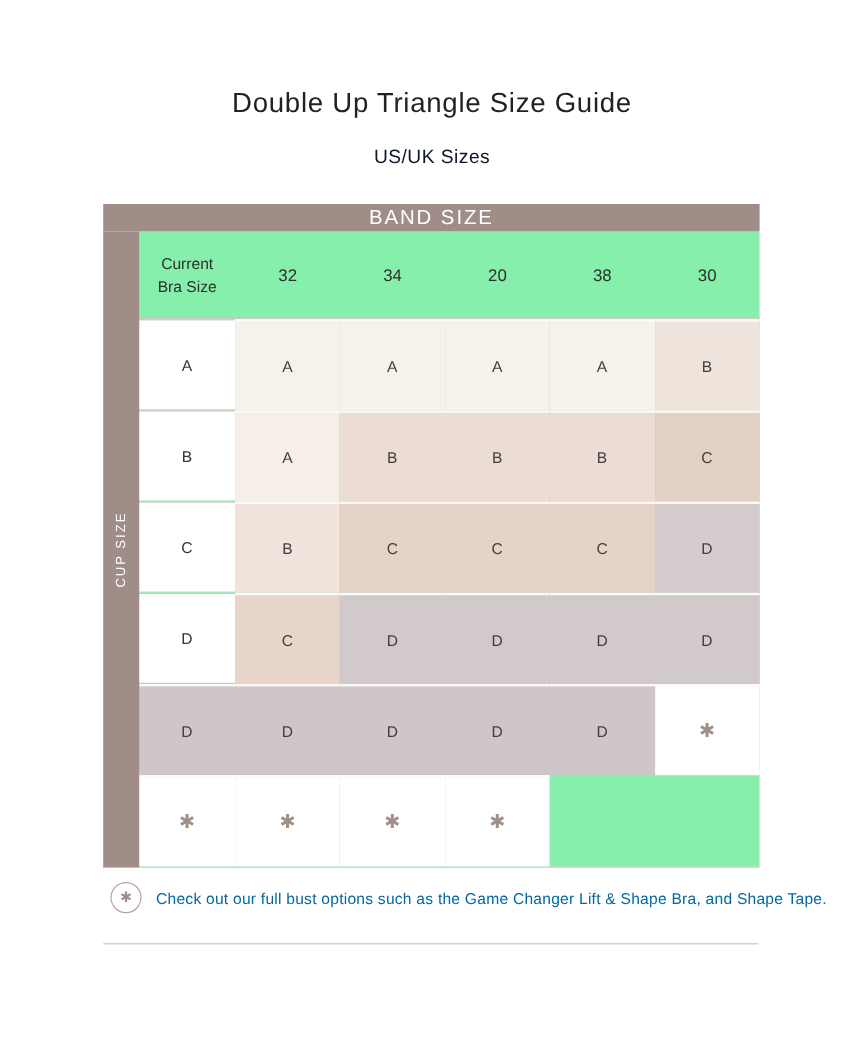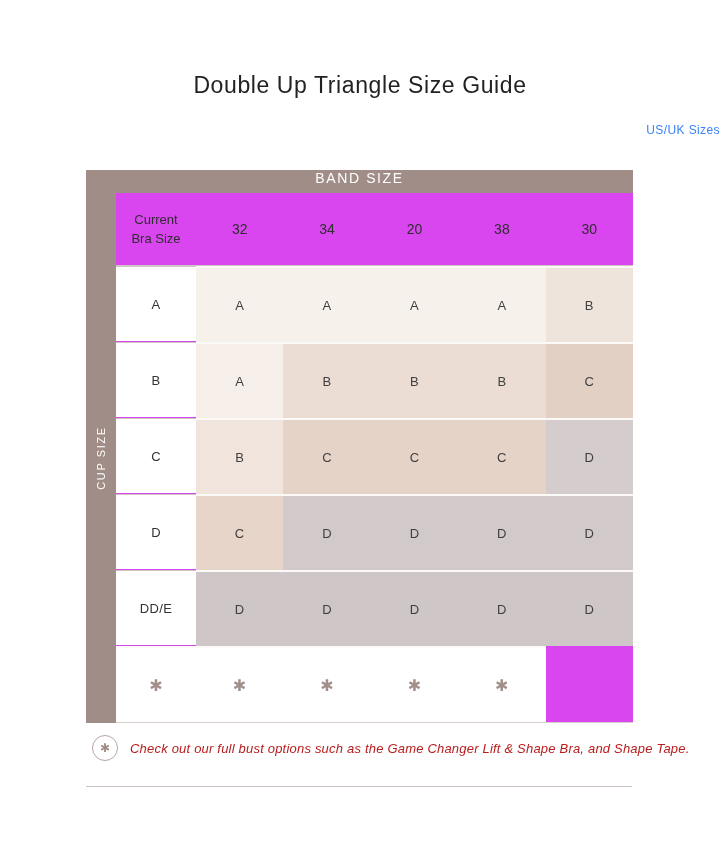--- a/index.html
+++ b/index.html
@@ -1,48 +1,48 @@
 <!DOCTYPE html>
 <html style="--frame: #a08d88;"><head>
 <meta charset="utf-8">
 <style>
   html,body{margin:0;padding:0;background:#ffffff;}
   body{font-family:"Liberation Sans", sans-serif; -webkit-font-smoothing:antialiased;}
   .page{position:relative;width:720px;height:864px;background:#ffffff;overflow:hidden;}
 
   .title{position:absolute;left:0;top:72px;width:720px;text-align:center;
          font-size:23px;letter-spacing:0.6px;color:#222222;font-weight:400;}
-  .subtitle{position:absolute;left:0;top:123px;width:720px;text-align:right;
-         font-size:12px;letter-spacing:0.4px;color:#3b82f6;font-weight:400;}
+  .subtitle{position:absolute;left:0;top:123px;width:720px;text-align:center;
+         font-size:16px;letter-spacing:0.4px;color:#0f172a;font-weight:400;}
 
   .table-wrap{position:absolute;left:86px;top:170px;width:547px;}
   .band-bar{height:23px;background:var(--frame);color:#ffffff;
-            display:flex;justify-content:center;
-            font-size:14px;letter-spacing:1.6px;}
+            display:flex;align-items:center;justify-content:center;
+            font-size:17px;letter-spacing:1.6px;}
   .body-row{display:flex;}
   .cup-bar{width:30px;background:var(--frame);position:relative;}
   .cup-bar span{position:absolute;left:50%;top:50%;
                 transform:translate(-50%,-50%) rotate(-90deg);
                 color:#ffffff;font-size:11px;letter-spacing:1.6px;white-space:nowrap;}
   .grid{width:517px;display:grid;grid-template-columns:80px repeat(5,1fr);
-        background:#d946ef;border-bottom:1px solid #d9cfcb;}
+        background:#86efac;border-bottom:1px solid #d9cfcb;}
   .cell{display:flex;align-items:center;justify-content:center;color:#3f3f3f;}
   .hdr{height:72px;font-size:14px;color:#2e2e2e;border-bottom:1px solid #cfc5c1;
        text-align:center;line-height:1.5;}
   .hdr.corner{font-size:13px;}
   .lab{height:74px;font-size:13px;background:#ffffff;border-top:1px solid #cfc5c1;
        letter-spacing:0.3px;color:#333333;}
   .val{height:74px;font-size:13px;border-top:2px solid #fbfaf9;letter-spacing:0.3px;}
   .val.star{font-size:16px;color:#a28f8a;background:#ffffff;}
 
   .footnote-circle{position:absolute;left:92px;top:735px;width:26px;height:26px;
        border:1px solid #b7a6a0;border-radius:50%;display:flex;align-items:center;
        justify-content:center;color:#a08d88;font-size:12px;box-sizing:border-box;}
   .footnote-text{position:absolute;left:130px;top:741px;width:560px;
-       font-size:13px;color:#b91c1c;letter-spacing:0.2px;font-style:italic;}
+       font-size:13px;color:#0369a1;letter-spacing:0.2px;}
 
   .divider{position:absolute;left:86px;top:786px;width:546px;height:1px;
        background:#cdc4c0;}
 </style>
 </head>
 <body>
 
 <div class="page">
 
   <div class="title">Double Up Triangle Size Guide</div>
@@ -82,21 +82,20 @@
           <div class="cell val" style="background: rgb(230, 211, 199);">C</div>
           <div class="cell val" style="background: rgb(230, 211, 199);">C</div>
           <div class="cell val" style="background: rgb(230, 211, 199);">C</div>
           <div class="cell val" style="background: rgb(213, 204, 205);">D</div>
           <div class="cell lab">D</div>
           <div class="cell val" style="background: rgb(231, 213, 201);">C</div>
           <div class="cell val" style="background: rgb(210, 201, 202);">D</div>
           <div class="cell val" style="background: rgb(210, 201, 202);">D</div>
           <div class="cell val" style="background: rgb(210, 201, 202);">D</div>
           <div class="cell val" style="background: rgb(210, 201, 202);">D</div>
-          <div class="cell lab">DD/E</div>
           <div class="cell val" style="background: rgb(207, 198, 199);">D</div>
           <div class="cell val" style="background: rgb(207, 198, 199);">D</div>
           <div class="cell val" style="background: rgb(207, 198, 199);">D</div>
           <div class="cell val" style="background: rgb(207, 198, 199);">D</div>
           <div class="cell val" style="background: rgb(207, 198, 199);">D</div>
           <div class="cell val star" style="background: rgb(255, 255, 255);">✱</div>
           <div class="cell val star" style="background: rgb(255, 255, 255);">✱</div>
           <div class="cell val star" style="background: rgb(255, 255, 255);">✱</div>
           <div class="cell val star" style="background: rgb(255, 255, 255);">✱</div>
           <div class="cell val star" style="background: rgb(255, 255, 255);">✱</div>

